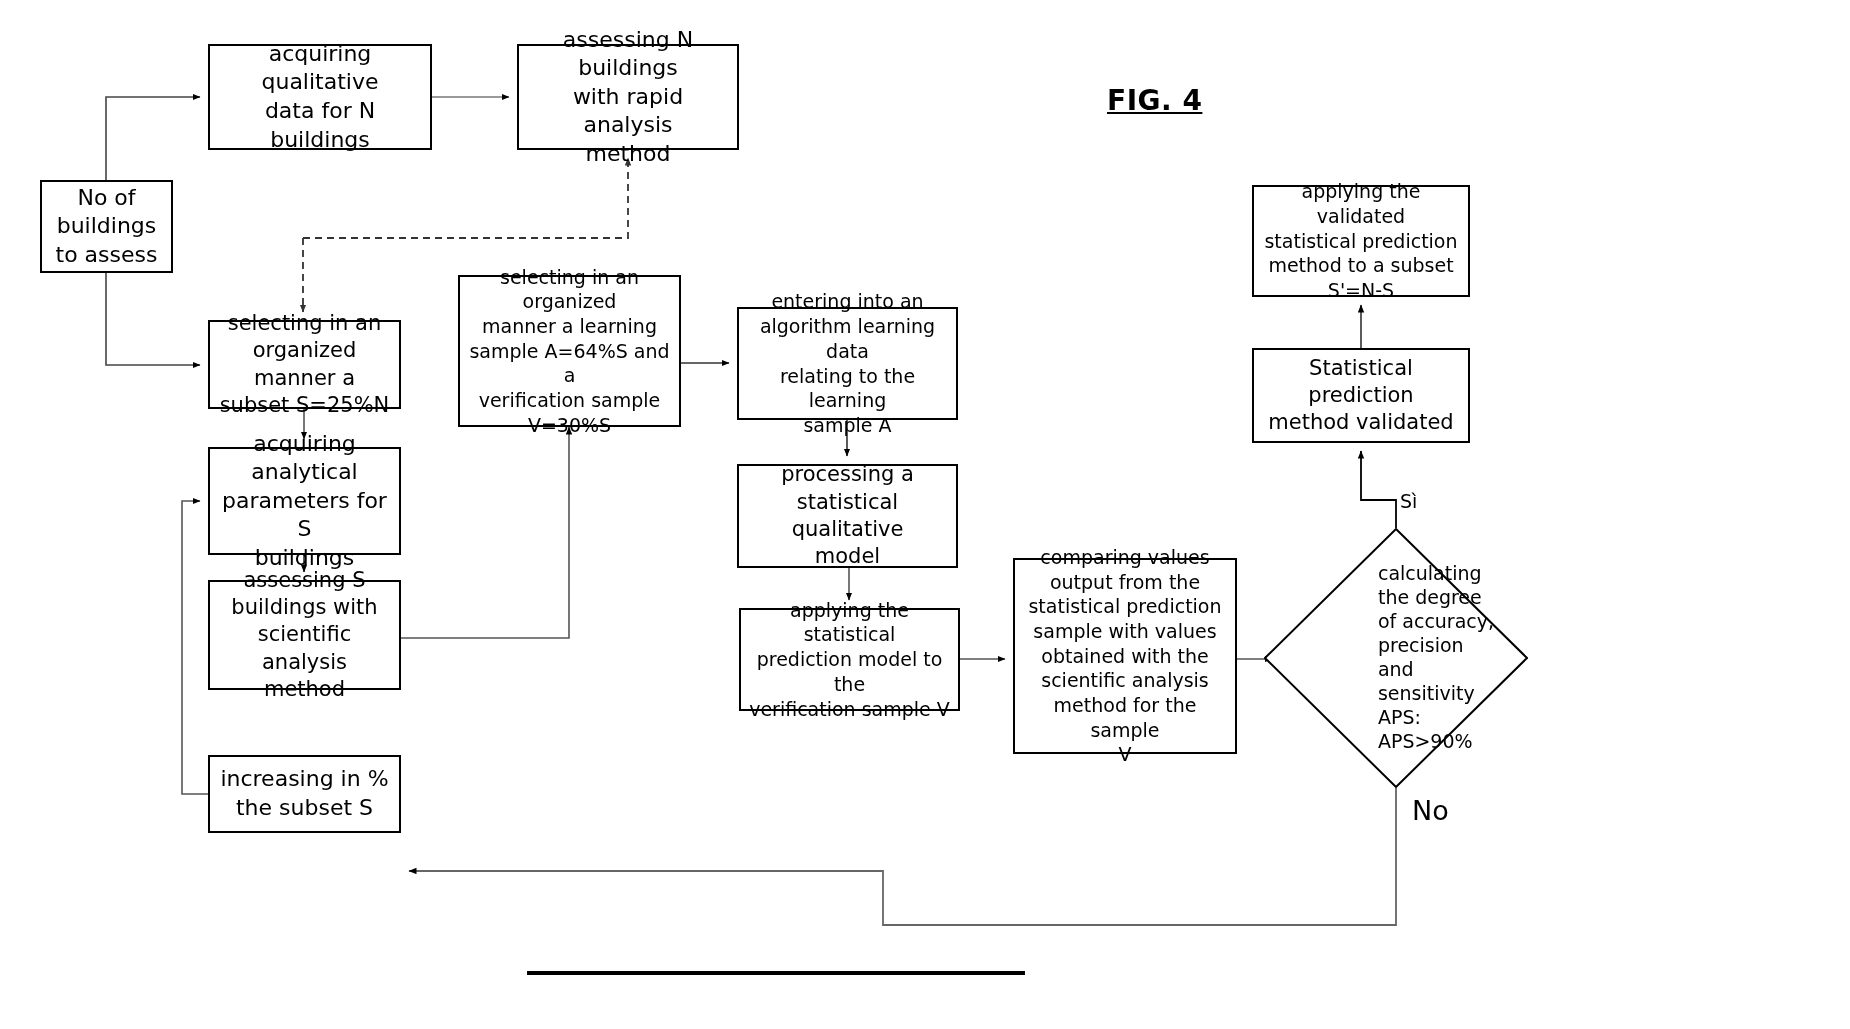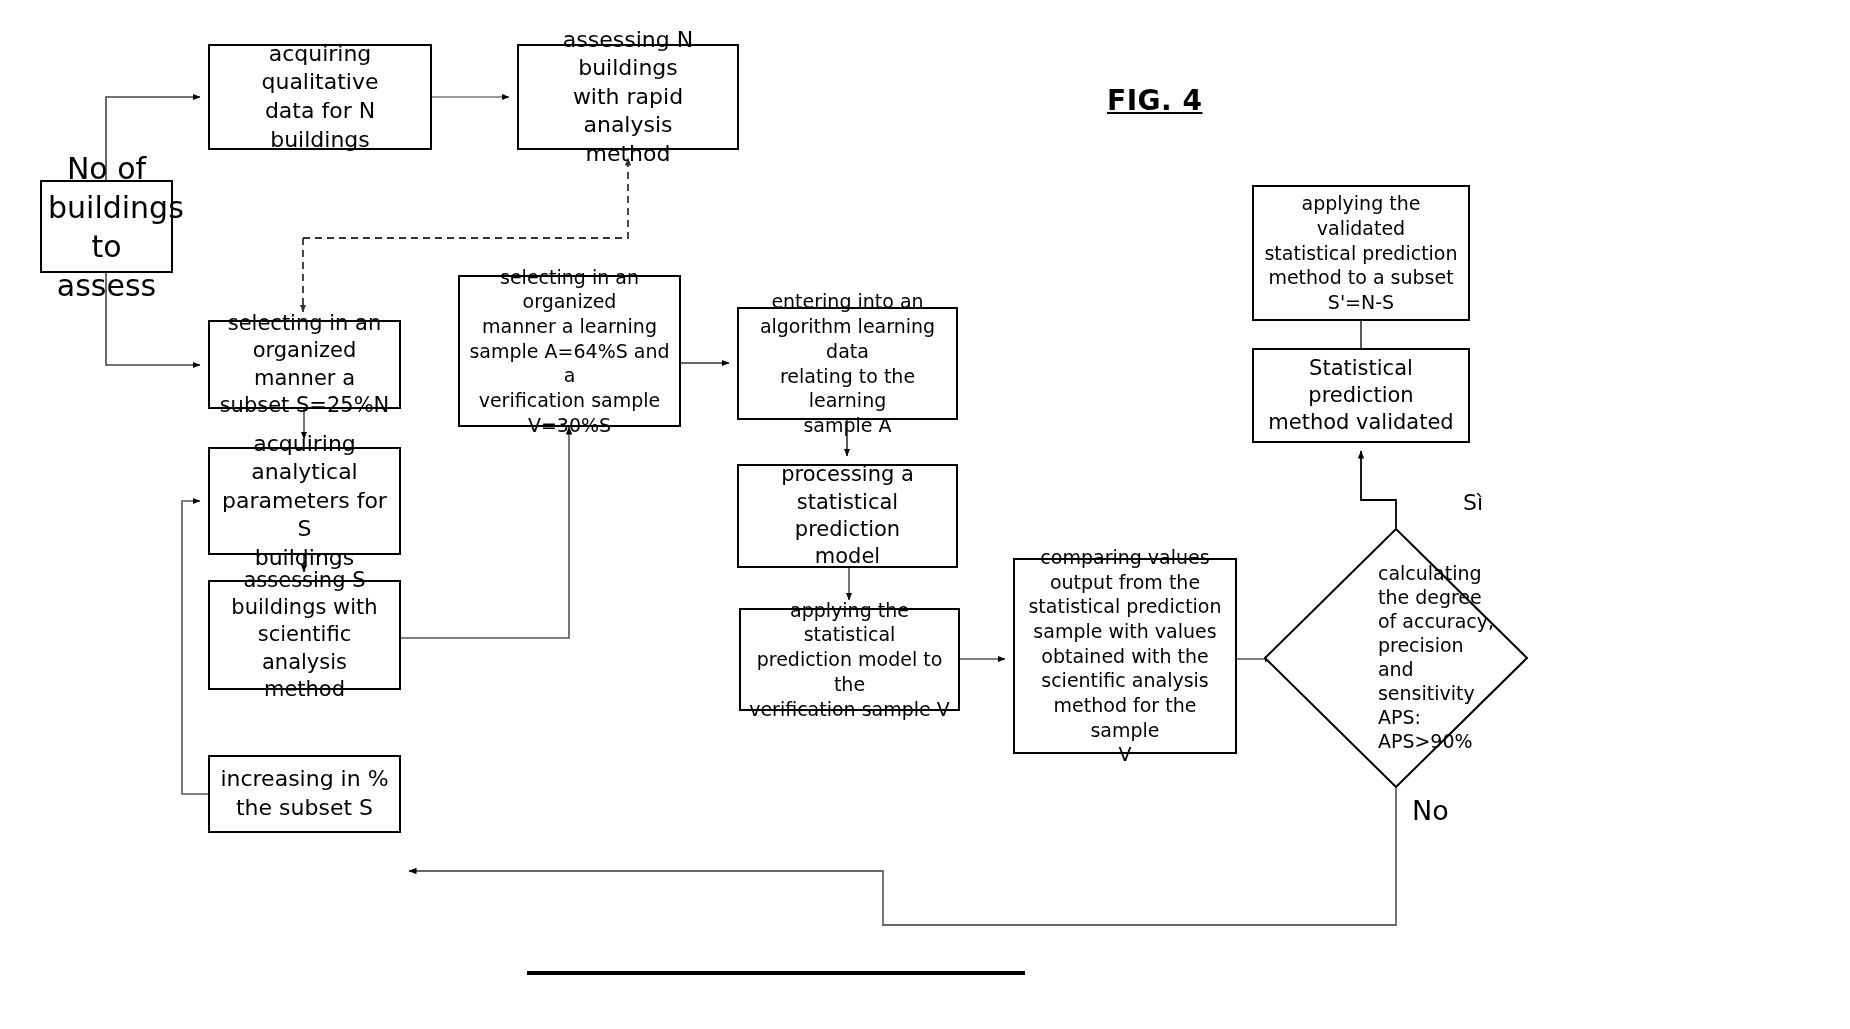--- a/index.html
+++ b/index.html
@@ -130,21 +130,21 @@
     <path d="M1237,659 L1272,659" fill="none" stroke="#555555" stroke-width="1.6" marker-end="url(#arrow)"></path>
 
     <path d="M1396,528 L1396,500 L1361,500 L1361,451" fill="none" stroke="#000000" stroke-width="1.8" marker-end="url(#arrow)"></path>
 
     <path d="M1361,348 L1361,305" fill="none" stroke="#333333" stroke-width="1.6" marker-end="url(#arrow)"></path>
 
     <path d="M1396,788 L1396,925 L883,925 L883,871 L409,871" fill="none" stroke="#666666" stroke-width="1.8" marker-end="url(#arrow)"></path>
   </svg>
 
   <div id="nodes-layer">
-      <div class="node" style="left: 40px; top: 180px; width: 133px; height: 93px; font-size: 30px; justify-content: flex-end;"><span class="node-text">No of
+      <div class="node" style="left: 40px; top: 180px; width: 133px; height: 93px; font-size: 22px; justify-content: flex-end;"><span class="node-text">No of
 buildings
 to assess</span></div>
       <div class="node" style="left: 208px; top: 44px; width: 224px; height: 106px; font-size: 22px;"><span class="node-text">acquiring qualitative
 data for N buildings</span></div>
       <div class="node" style="left: 517px; top: 44px; width: 222px; height: 106px; font-size: 22px;"><span class="node-text">assessing  N buildings
 with rapid analysis
 method</span></div>
       <div class="node" style="left: 208px; top: 320px; width: 193px; height: 89px; font-size: 21px;"><span class="node-text">selecting in an
 organized manner a
 subset S=25%N</span></div>
@@ -161,36 +161,36 @@
       <div class="node" style="left: 458px; top: 275px; width: 223px; height: 152px; font-size: 19px;"><span class="node-text">selecting in an organized
 manner a learning
 sample A=64%S and a
 verification sample
 V=30%S</span></div>
       <div class="node" style="left: 737px; top: 307px; width: 221px; height: 113px; font-size: 19px;"><span class="node-text">entering into an
 algorithm learning data
 relating to the learning
 sample A</span></div>
       <div class="node" style="left: 737px; top: 464px; width: 221px; height: 104px; font-size: 21px;"><span class="node-text">processing a
-statistical prediction
+statistical qualitative
 model</span></div>
       <div class="node" style="left: 739px; top: 608px; width: 221px; height: 103px; font-size: 19px;"><span class="node-text">applying the statistical
 prediction model to the
 verification sample V</span></div>
       <div class="node" style="left: 1013px; top: 558px; width: 224px; height: 196px; font-size: 19px;"><span class="node-text">comparing values
 output from the
 statistical prediction
 sample with values
 obtained with the
 scientific analysis
 method for the sample
 V</span></div>
       <div class="node" style="left: 1252px; top: 348px; width: 218px; height: 95px; font-size: 21px;"><span class="node-text">Statistical prediction
 method validated</span></div>
-      <div class="node" style="left: 1252px; top: 185px; width: 218px; height: 136px; font-size: 19px;"><span class="node-text">applying the validated
+      <div class="node" style="left: 1252px; top: 185px; width: 218px; height: 112px; font-size: 19px;"><span class="node-text">applying the validated
 statistical prediction
 method to a subset
 S'=N-S</span></div>
     </div>
 
   <div class="diamond-wrap" id="diamond" style="left: 1264px; top: 528px; width: 264px; height: 260px;">
     <svg id="diamond-svg" xmlns="http://www.w3.org/2000/svg" width="264" height="260" viewBox="0 0 264 260">
       <polygon id="diamond-poly" fill="#ffffff" stroke="#000000" stroke-width="2" points="132,1 263,130 132,259 1,130"></polygon>
     </svg>
     <div class="diamond-text" style="font-size: 19px; padding: 0px 40px;">calculating
@@ -199,19 +199,19 @@
 precision
 and
 sensitivity
 APS:
 APS&gt;90%</div>
   </div>
 
   <div class="fig-title" id="fig-title" style="left: 1107px; top: 84px;">FIG. 4</div>
 
   <div id="edge-labels-layer">
-      <div class="edge-label" style="left: 1463px; top: 490px; font-size: 22px;">Sì</div>
+      <div class="edge-label" style="left: 1400px; top: 490px; font-size: 19px;">Sì</div>
       <div class="edge-label" style="left: 1412px; top: 795px; font-size: 27px;">No</div>
     </div>
 
   <div class="bottom-rule" id="bottom-rule" style="left: 527px; top: 971px; width: 498px; height: 4px;"></div>
 
 </div>
 
 </body></html>

